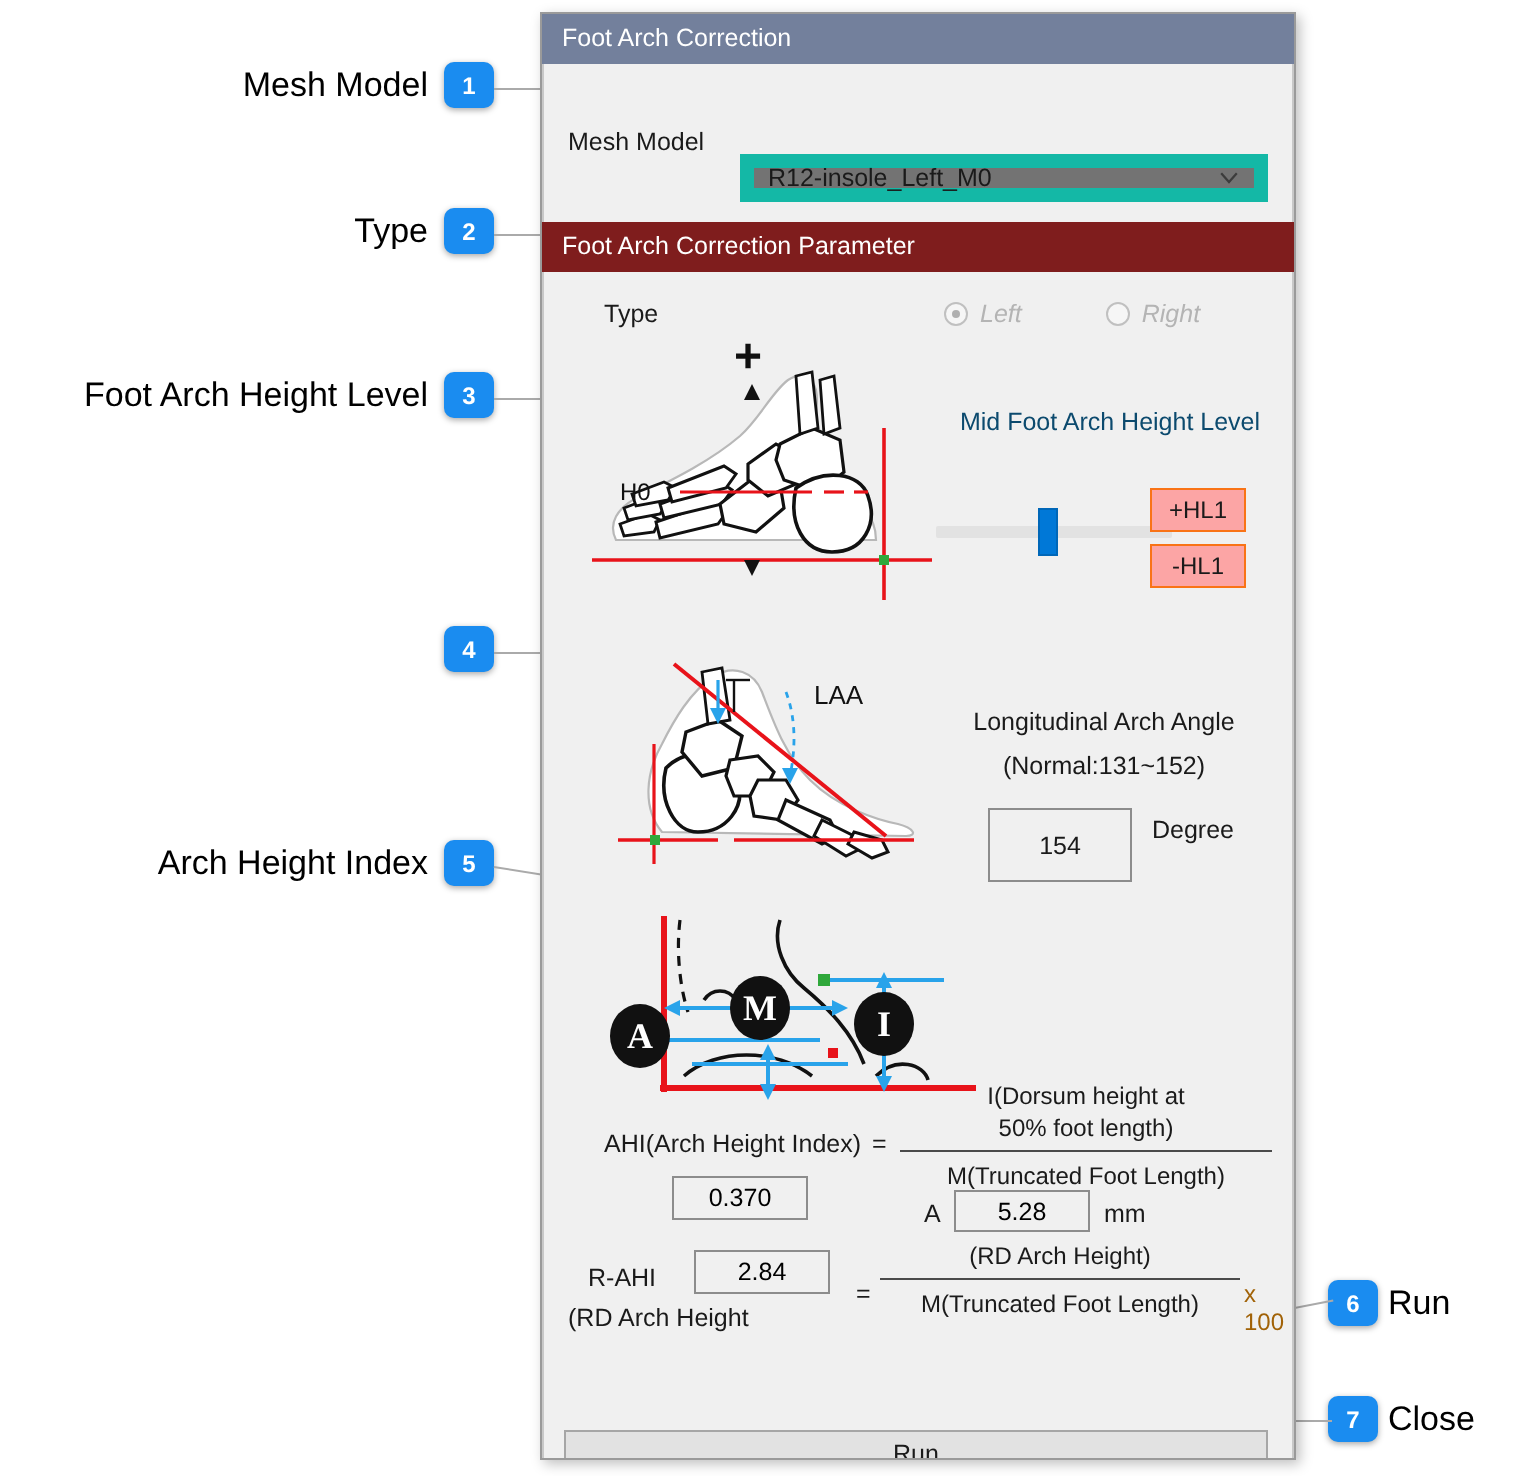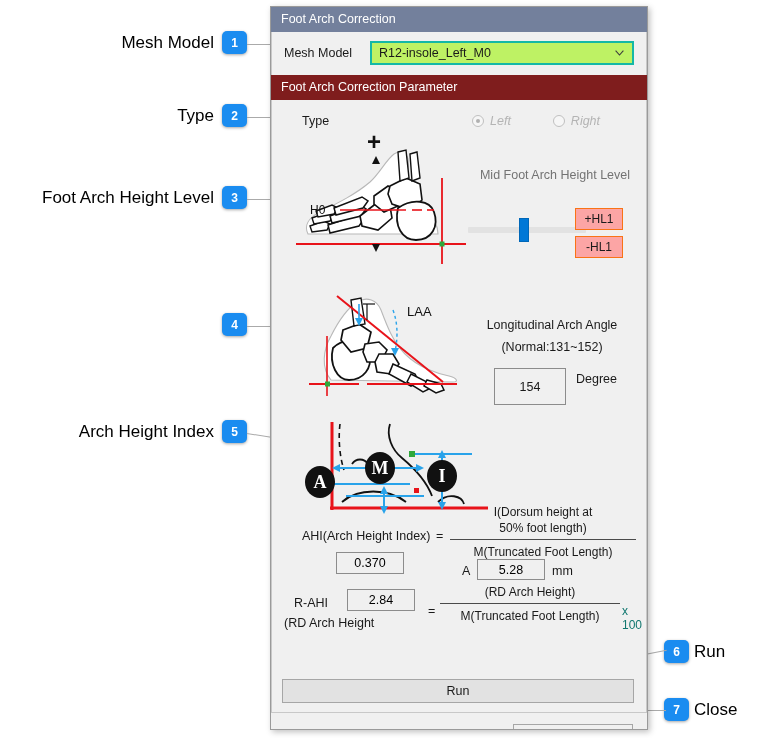--- a/index.html
+++ b/index.html
@@ -86,26 +86,27 @@
     border-right: 1px solid #c8c8c8;
   }
   .mesh-label {
     font-size: 12.5px;
     color: #1a1a1a;
     width: 86px;
   }
   .combo {
     flex: 1;
     height: 24px;
-    background: #bef264;
-    border: 2px solid #14b8a6;
+    background: #737373;
+    border: 7px solid #14b8a6;
     display: flex;
     align-items: center;
     position: relative;
     box-sizing: border-box;
+    margin-top: 36px;
   }
   .combo-value {
     font-size: 12.5px;
     color: #1a1a1a;
     padding-left: 7px;
   }
   .combo-arrow {
     position: absolute;
     right: 8px;
     top: 50%;
@@ -165,21 +166,21 @@
   
   .sec3 {
     position: relative;
     height: 152px;
   }
   .foot-fig-1 { position: absolute; left: 22px; top: -4px; }
   .mfahl-title {
     position: absolute;
     left: 198px; top: 34px;
     font-size: 12.5px;
-    color: #737373;
+    color: #0c4a6e;
     width: 170px;
     text-align: center;
   }
   .slider {
     position: absolute;
     left: 196px; top: 93px;
     width: 118px; height: 6px;
     background: #e2e2e2;
     border-radius: 1px;
   }
@@ -334,21 +335,21 @@
     width: 180px;
     text-align: center;
     font-size: 12px;
     color: #1a1a1a;
     line-height: 16px;
   }
   .x100 {
     position: absolute;
     left: 350px; top: 188px;
     font-size: 12px;
-    color: #0f766e;
+    color: #a16207;
   }
 
   
   .run-btn {
     position: absolute;
     left: 10px; bottom: 9px;
     width: 352px; height: 24px;
     background: #e2e2e2;
     border: 1px solid #a6a6a6;
     font-size: 12.5px;

